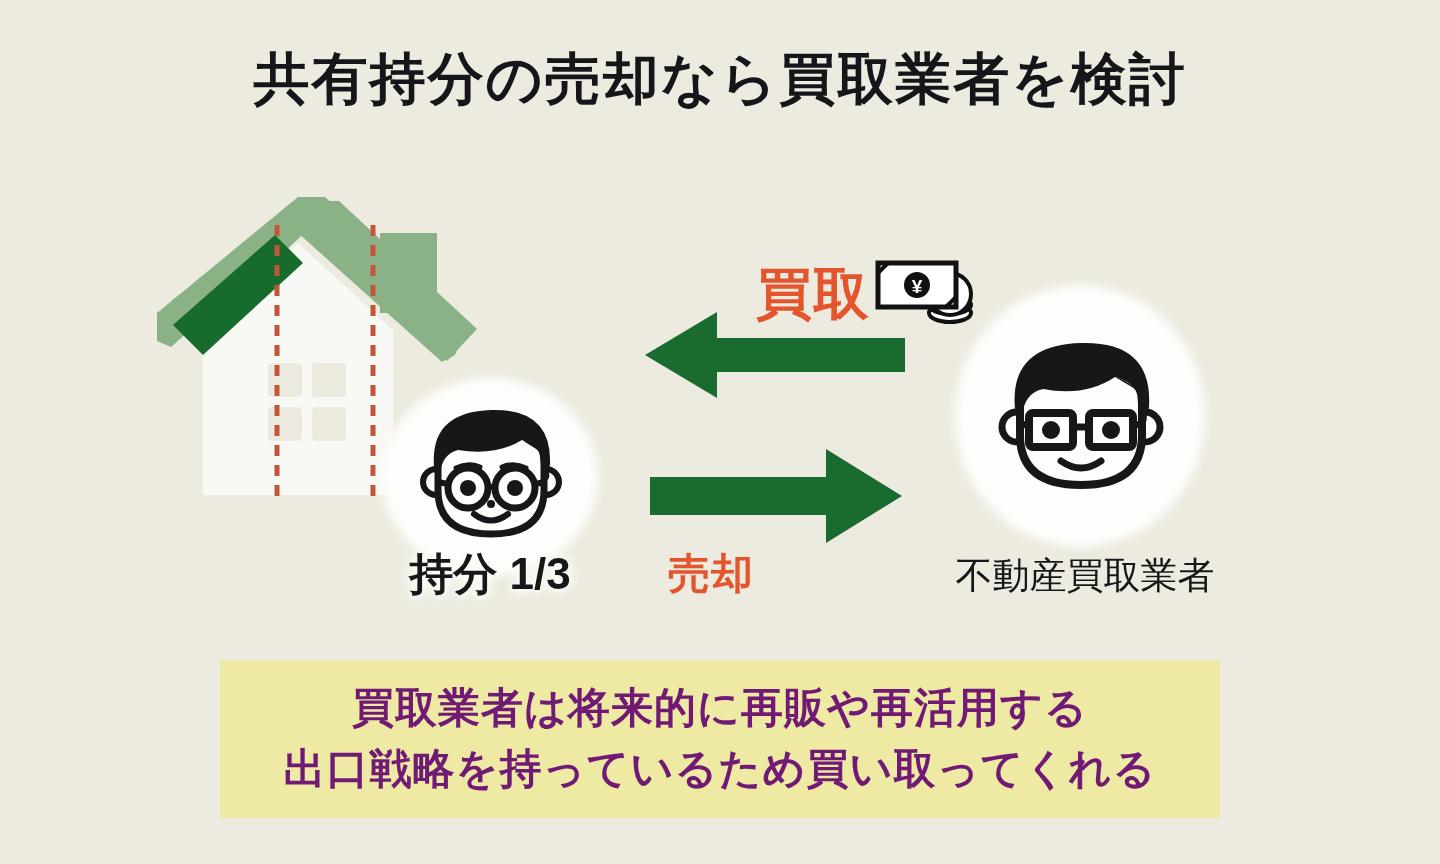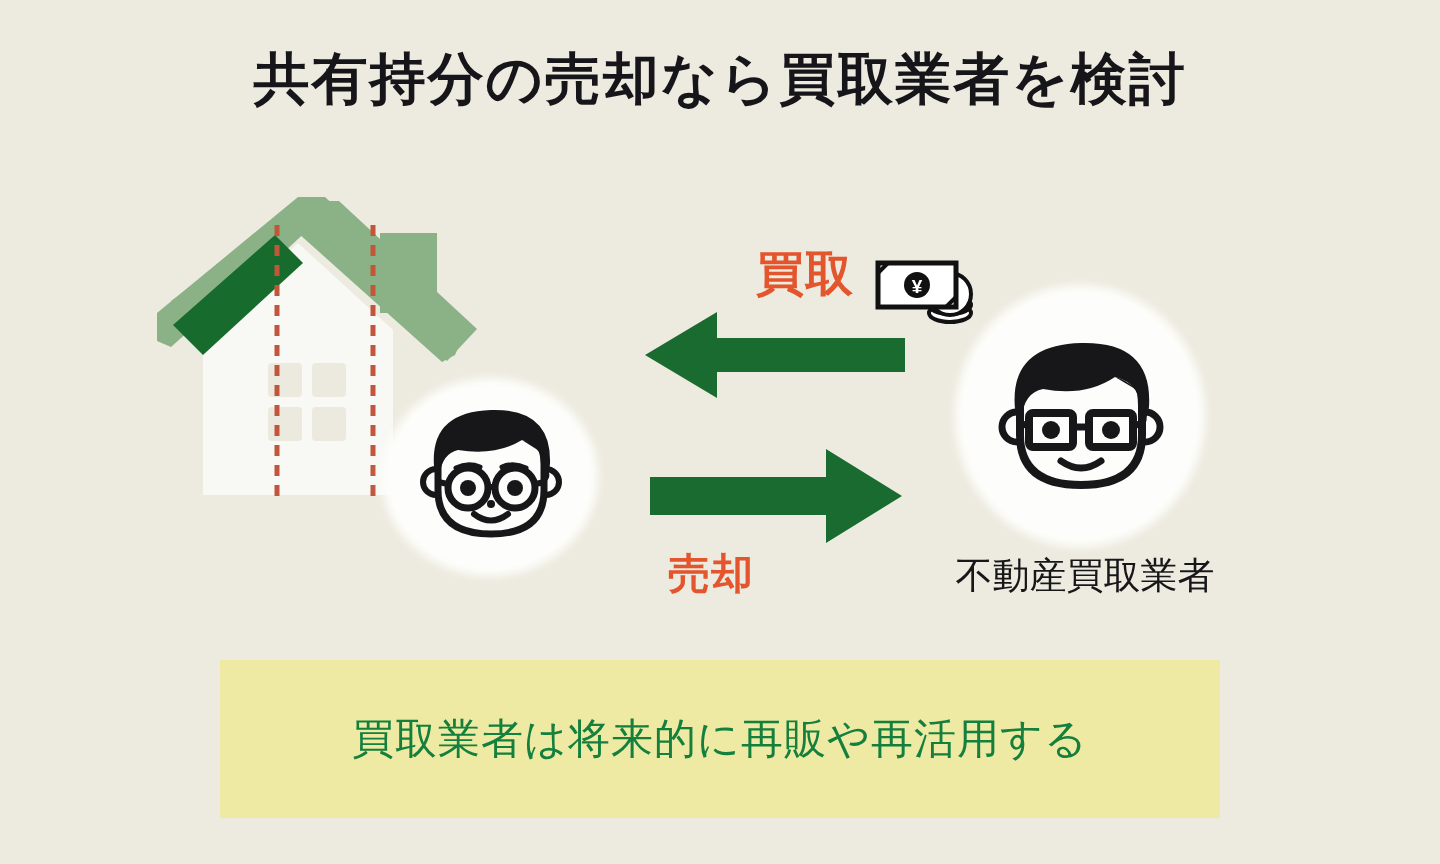--- a/index.html
+++ b/index.html
@@ -61,22 +61,22 @@
     top: 447px;
     width: 252px;
     height: 98px;
   }
   .arrow-svg { display: block; }
 
   
   .label-kaitori {
     position: absolute;
     left: 756px;
-    top: 242px;
-    font-size: 48px;
+    top: 257px;
+    font-size: 56px;
     font-weight: bold;
     color: #e3552c;
     letter-spacing: 1px;
     white-space: nowrap;
   }
   .label-baikyaku {
     position: absolute;
     left: 668px;
     top: 546px;
     font-size: 42px;
@@ -180,22 +180,22 @@
     width: 1000px;
     height: 158px;
     background: #eeeaa3;
     display: flex;
     flex-direction: column;
     align-items: center;
     justify-content: center;
   }
   .callout-line {
     font-size: 42px;
-    font-weight: normal;
-    color: #15803d;
+    font-weight: bold;
+    color: #701a75;
     line-height: 1.45;
     letter-spacing: 1px;
     white-space: nowrap;
   }
 </style>
 </head>
 <body>
 
 <div id="infographic">
 
@@ -281,20 +281,21 @@
       <line x1="117" y1="90" x2="127" y2="88" stroke="#17171a" stroke-width="6"></line>
 
       <circle cx="50" cy="94" r="8" fill="#17171a"></circle>
       <circle cx="97" cy="94" r="8" fill="#17171a"></circle>
 
       <circle cx="73" cy="110" r="4" fill="#17171a"></circle>
 
       <path d="M56 120 Q73 133 90 120" stroke="#17171a" stroke-width="6" fill="none" stroke-linecap="round"></path>
     </svg>
   </div>
+  <div class="caption-mochibun">持分 1/3</div>
 
   <div class="person-right">
     <div class="halo"></div>
     <svg class="face" viewBox="0 0 168 184">
 
       <circle cx="20" cy="102" r="15" fill="#fdfdfb" stroke="#17171a" stroke-width="7"></circle>
       <circle cx="148" cy="102" r="15" fill="#fdfdfb" stroke="#17171a" stroke-width="7"></circle>
 
       <path d="M23 80 Q23 30 84 30 Q145 30 145 80 L145 110 Q145 160 84 160 Q23 160 23 110 Z" fill="#fdfdfb" stroke="#17171a" stroke-width="8"></path>
 
@@ -310,15 +311,16 @@
       <circle cx="54" cy="105" r="9" fill="#17171a"></circle>
       <circle cx="114" cy="105" r="9" fill="#17171a"></circle>
 
       <path d="M64 136 Q84 150 104 136" stroke="#17171a" stroke-width="7" fill="none" stroke-linecap="round"></path>
     </svg>
   </div>
   <div class="caption-gyousha">不動産買取業者</div>
 
   <div class="callout">
     <div class="callout-line">買取業者は将来的に再販や再活用する</div>
+    <div class="callout-line">出口戦略を持っているため買い取ってくれる</div>
   </div>
 
 </div>
 
 </body></html>

